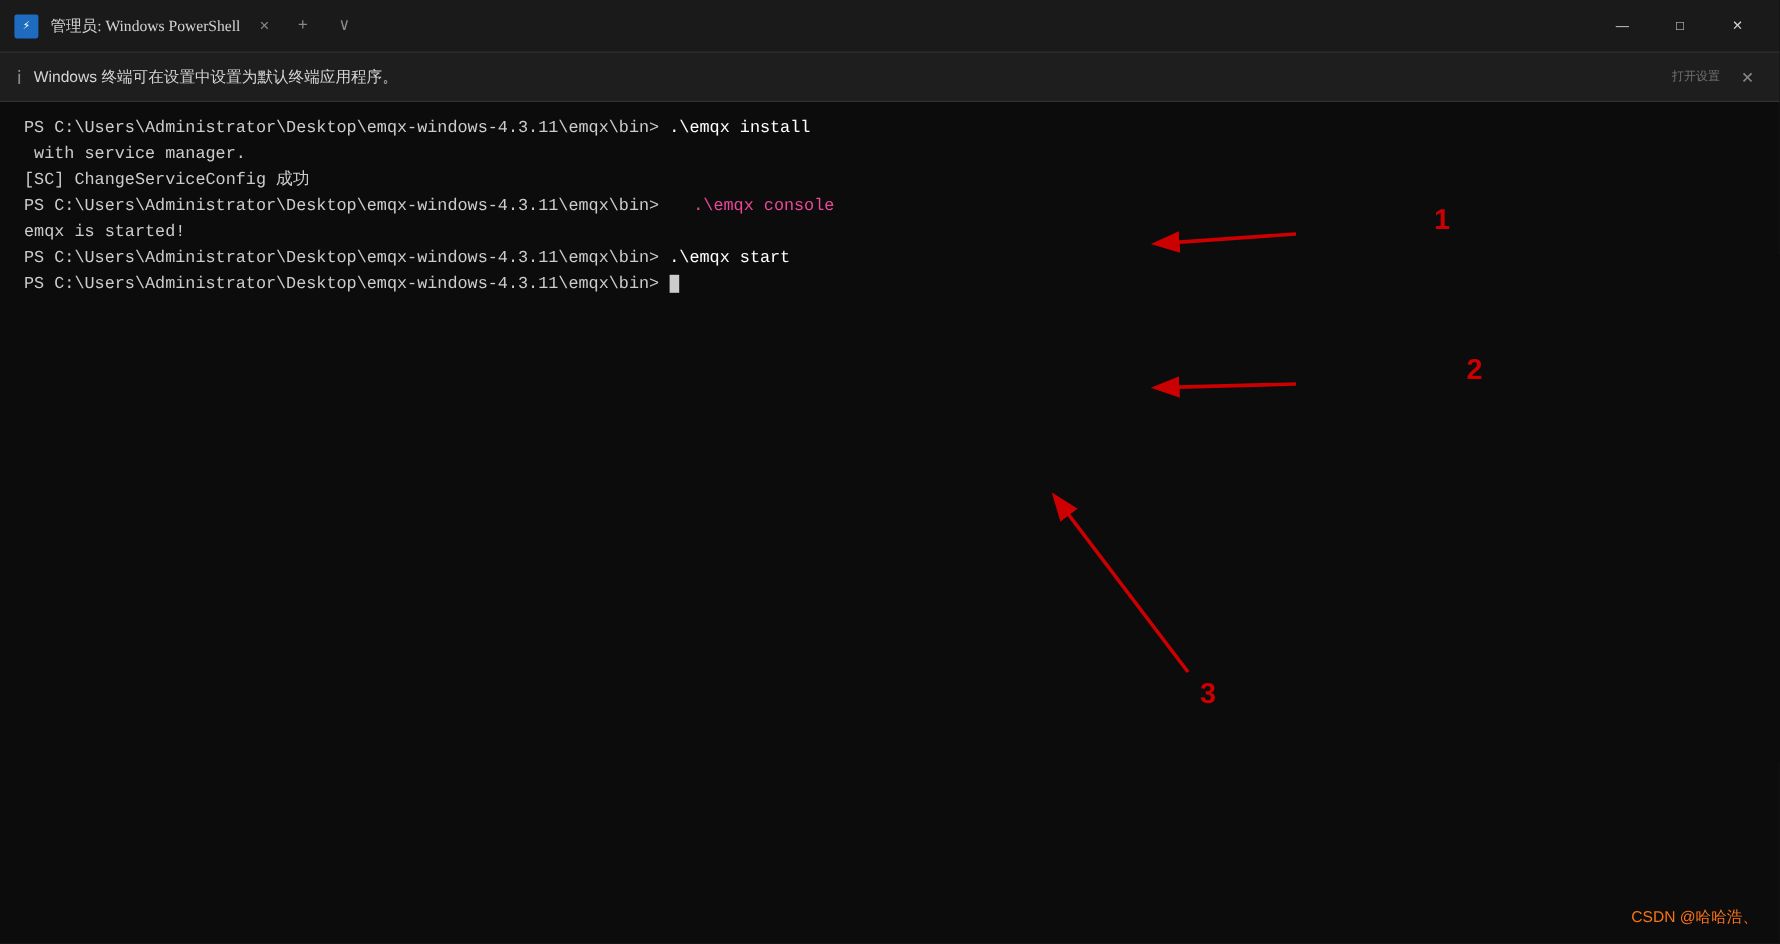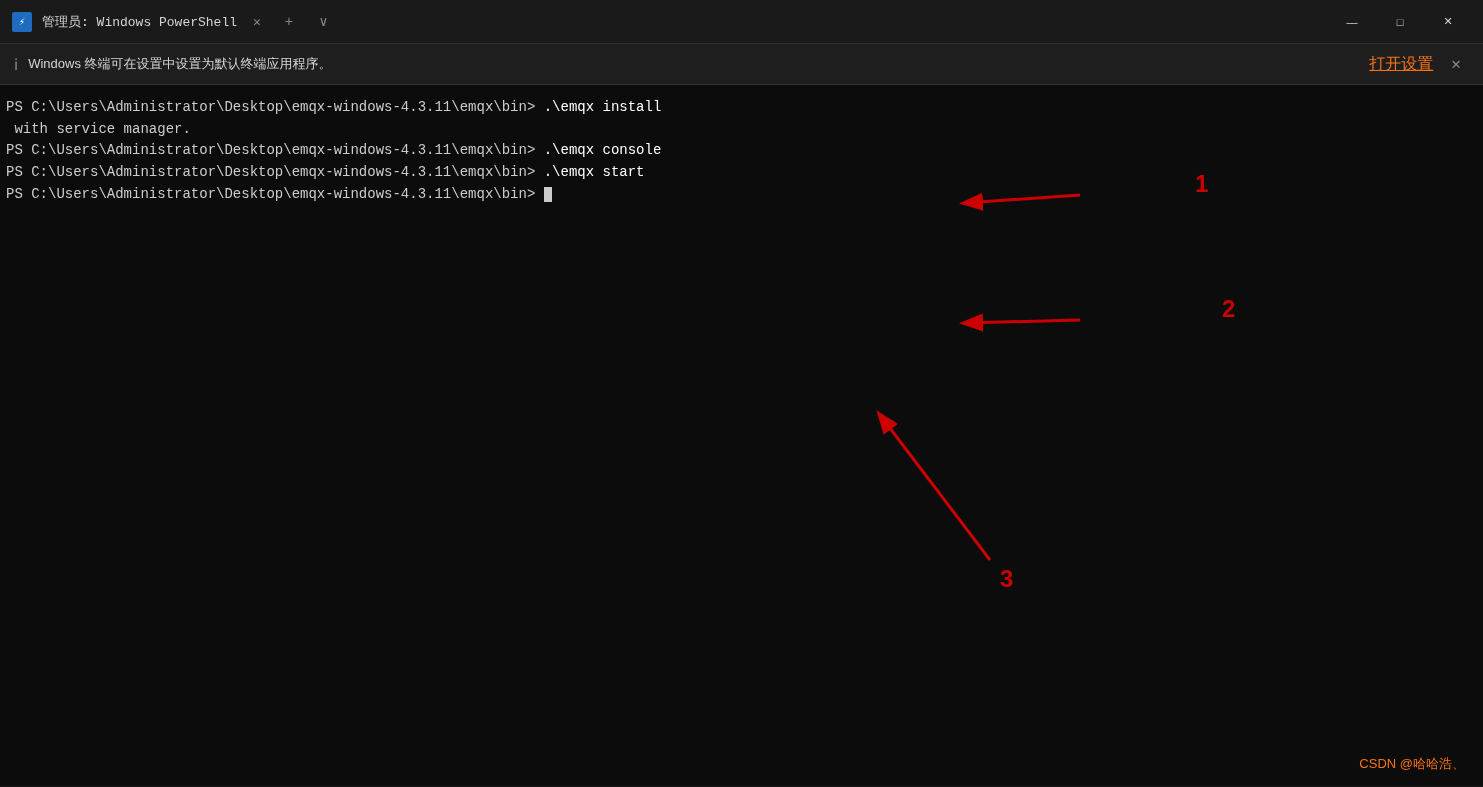--- a/index.html
+++ b/index.html
@@ -34,21 +34,21 @@
       align-items: center;
       justify-content: center;
       font-size: 11px;
       color: white;
       font-weight: bold;
       border-radius: 2px;
     }
     .title-text {
       color: #d4d4d4;
       font-size: 13px;
-      font-family: Liberation Mono, monospace;
+      font-family: Liberation Serif, serif;
     }
     .tab-close {
       color: #888;
       font-size: 13px;
       cursor: pointer;
       padding: 2px 6px;
       border-radius: 3px;
     }
     .action-btn {
       color: #888;
@@ -87,37 +87,36 @@
       color: #888;
       font-size: 16px;
     }
     .info-text {
       color: #d4d4d4;
       font-size: 13px;
       font-family: 'Segoe UI', sans-serif;
       flex: 1;
     }
     .info-link {
-      color: #f97316;
-      text-decoration: underline;
-      cursor: pointer;
-      font-family: 'Segoe UI', sans-serif;
-      font-size: 16px;
+      color: #737373;
+      cursor: pointer;
+      font-family: 'Segoe UI', sans-serif;
+      font-size: 10px;
     }
     .info-close {
       color: #888;
       font-size: 16px;
       cursor: pointer;
       padding: 2px 8px;
     }
 
     
     .terminal {
       background: #0c0c0c;
-      padding: 12px 6px;
+      padding: 12px 20px;
       height: calc(787px - 44px - 42px);
       overflow: auto;
       position: relative;
     }
     .terminal-line {
       color: #cccccc;
       font-size: 14px;
       line-height: 1.55;
       white-space: pre;
       font-family: 'Consolas', 'Courier New', monospace;
@@ -191,21 +190,23 @@
 <div class="info-bar">
   <span class="info-icon">ℹ</span>
   <span class="info-text">Windows 终端可在设置中设置为默认终端应用程序。</span>
   <span class="info-link">打开设置</span>
   <span class="info-close">✕</span>
 </div>
 
 <div class="terminal">
   <div class="terminal-line">PS C:\Users\Administrator\Desktop\emqx-windows-4.3.11\emqx\bin&gt; <span style="color:#fff;">.\emqx install</span></div>
   <div class="terminal-line"> with service manager.</div>
-  <div class="terminal-line">PS C:\Users\Administrator\Desktop\emqx-windows-4.3.11\emqx\bin&gt; <span style="color:#ffffff;">.\emqx console</span></div>
+  <div class="terminal-line">[SC] ChangeServiceConfig 成功</div>
+  <div class="terminal-line">PS C:\Users\Administrator\Desktop\emqx-windows-4.3.11\emqx\bin&gt; <span style="color:#ec4899;margin-left:20px;">.\emqx console</span></div>
+  <div class="terminal-line">emqx is started!</div>
   <div class="terminal-line">PS C:\Users\Administrator\Desktop\emqx-windows-4.3.11\emqx\bin&gt; <span style="color:#fff;">.\emqx start</span></div>
   <div class="terminal-line">PS C:\Users\Administrator\Desktop\emqx-windows-4.3.11\emqx\bin&gt; <span class="cursor"></span></div>
 
   <div class="annotations">
     <svg>
 
       <defs>
         <marker id="arrow" markerWidth="8" markerHeight="8" refX="6" refY="3" orient="auto">
           <path d="M0,0 L0,6 L8,3 z" fill="#cc0000"></path>
         </marker>

